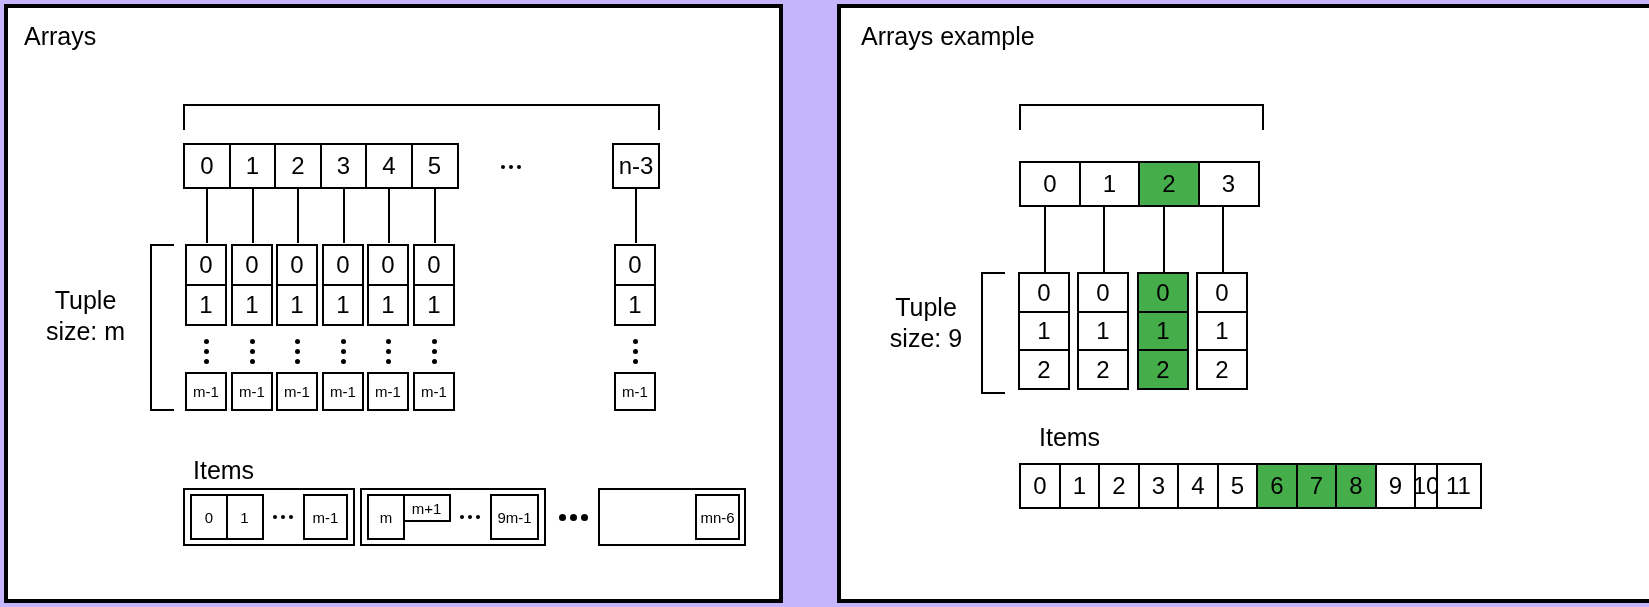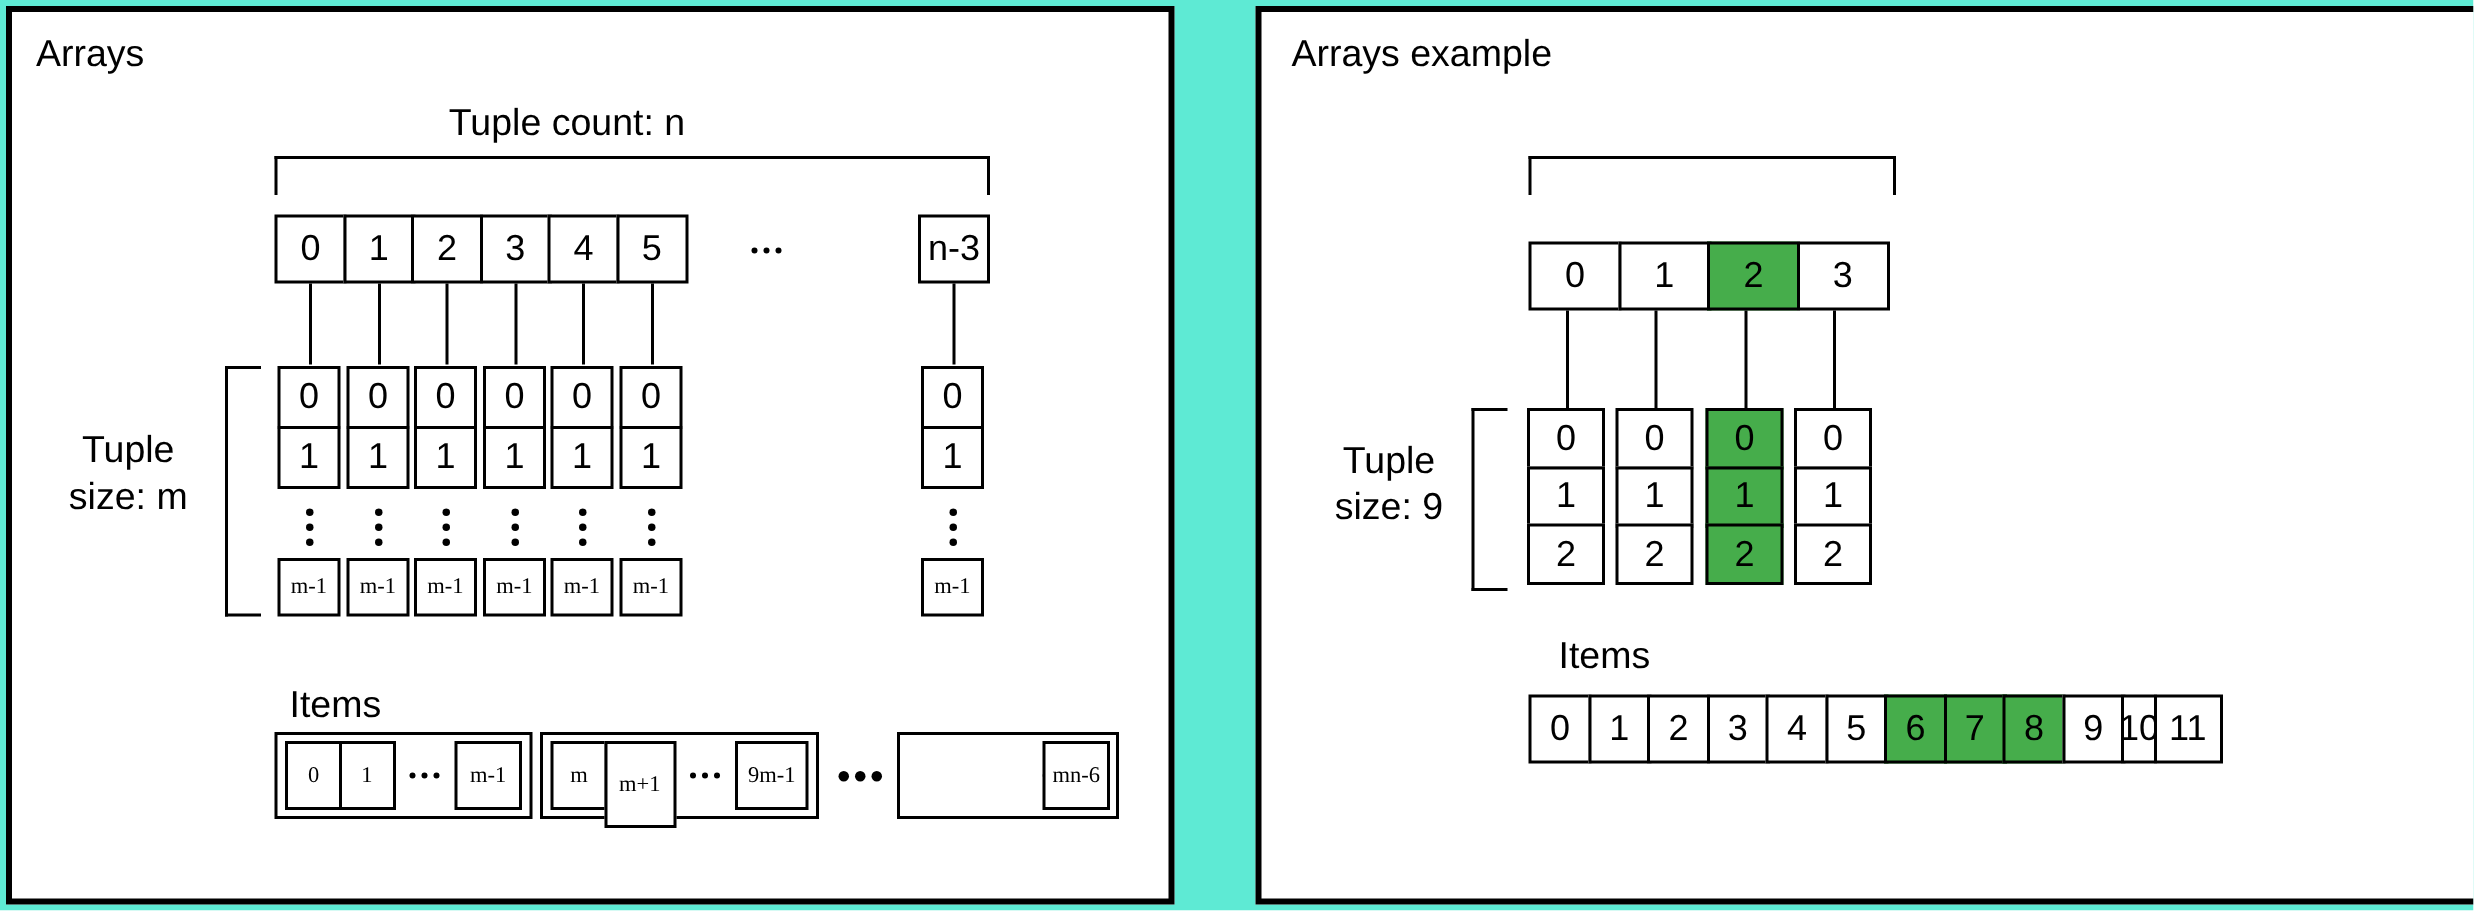--- a/index.html
+++ b/index.html
@@ -4,21 +4,21 @@
 <style>
   * { box-sizing: border-box; }
   html, body {
     margin: 0; padding: 0;
     background: #ffffff;
     font-family: "Liberation Sans", sans-serif;
   }
   #root {
     position: relative;
     width: 1649px; height: 607px;
-    background: #5eead4;
+    background: #c4b5fd;
     overflow: hidden;
   }
 
   
   .panel {
     position: absolute;
     background: #ffffff;
     border: 4px solid #000000;
   }
   #panel-left  { left: 4px;   top: 4px; width: 779px; height: 599px; }
@@ -47,21 +47,21 @@
     position: absolute;
     border: 2.5px solid #000;
     background: #fff;
     display: flex;
     align-items: center;
     justify-content: center;
     font-size: 24px;
     color: #000;
     line-height: 1;
   }
-  .cell.small { font-size: 15px; border-width: 2px; font-family: Liberation Serif, serif; }
+  .cell.small { font-size: 15px; border-width: 2px; }
   .cell.green { background: #46ad4b; }
 
   
   .cellrow { position: absolute; display: flex; }
   .cellrow > .cell {
     position: relative;
     margin-left: -2.5px;
     flex: 0 0 auto;
   }
   .cellrow > .cell:first-child { margin-left: 0; }
@@ -139,21 +139,20 @@
 </style>
 </head>
 <body>
 
 <div id="root">
 
   <div class="panel" id="panel-left">
 
     <div class="panel-title" style="left:16px; top:14px;">Arrays</div>
 
-    <div class="label" style="left:245px; top:60px; width:250px;">Tuple count: n</div>
 
     <div class="bracket-top" style="left:175px; top:96px; width:477px; height:26px;"></div>
 
     <div class="cellrow" style="left:175px; top:135px;">
       <div class="cell" style="width:48px;height:46px;">0</div>
       <div class="cell" style="width:48px;height:46px;">1</div>
       <div class="cell" style="width:48px;height:46px;">2</div>
       <div class="cell" style="width:48px;height:46px;">3</div>
       <div class="cell" style="width:48px;height:46px;">4</div>
       <div class="cell" style="width:48px;height:46px;">5</div>
@@ -269,21 +268,21 @@
     <div class="hdots tiny" style="left:261px; top:505px; width:28px; height:8px;">
         <i></i>
         <i></i>
         <i></i>
       </div>
     <div class="cell small" style="left:295px; top:486px; width:45px; height:46px;">m-1</div>
 
     <div class="group-box" style="left:352px; top:480px; width:186px; height:58px;"></div>
     <div class="cellrow" style="left:359px; top:486px;">
       <div class="cell small" style="width:38px;height:46px;">m</div>
-      <div class="cell small" style="width:48px;height:58px;">m+1</div>
+      <div class="cell small" style="width:48px;height:28px;">m+1</div>
     </div>
     <div class="hdots tiny" style="left:448px; top:505px; width:28px; height:8px;">
         <i></i>
         <i></i>
         <i></i>
       </div>
     <div class="cell small" style="left:482px; top:486px; width:49px; height:46px;">9m-1</div>
 
     <div class="hdots big" style="left:544px; top:504px; width:42px; height:10px;">
       <i></i>

